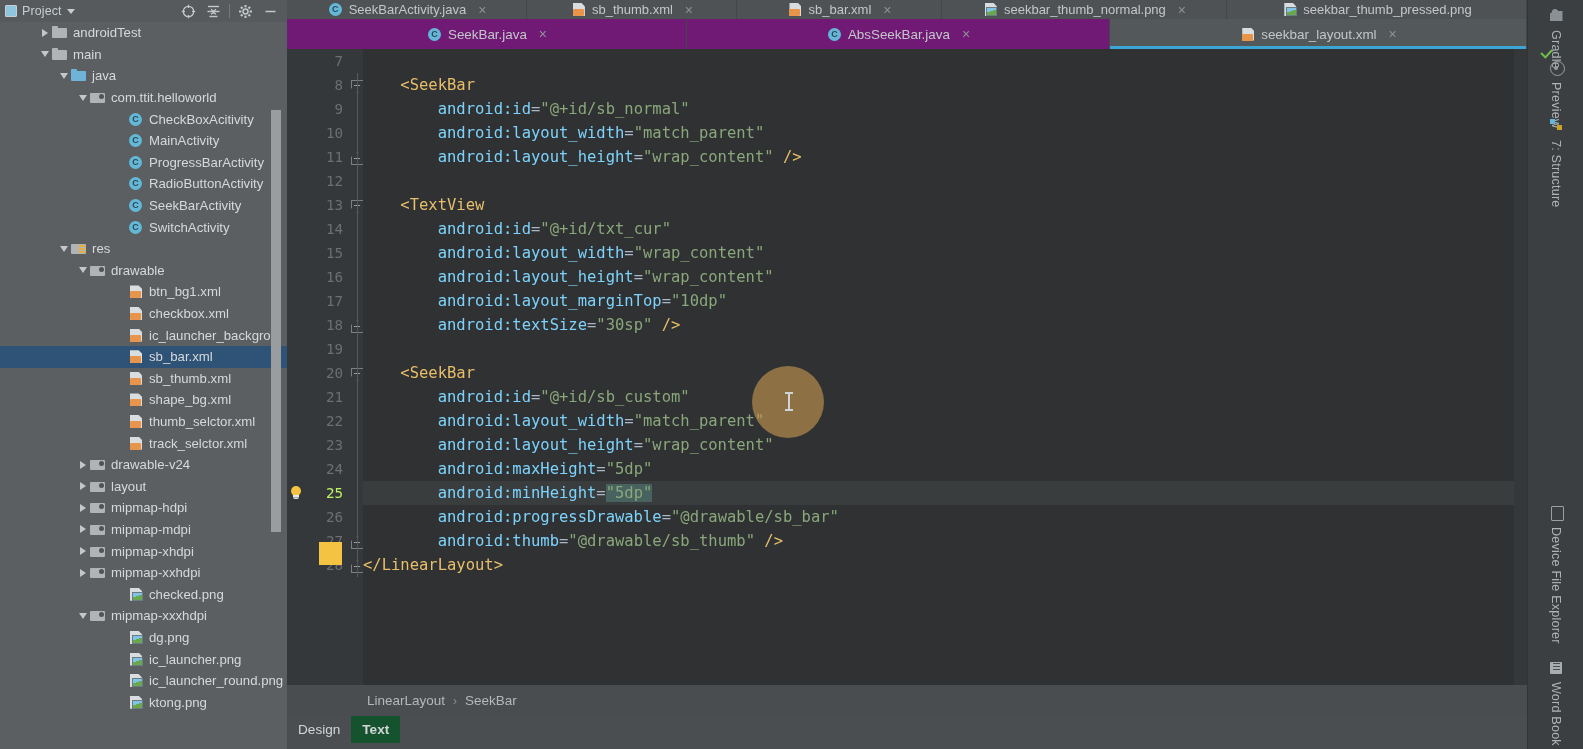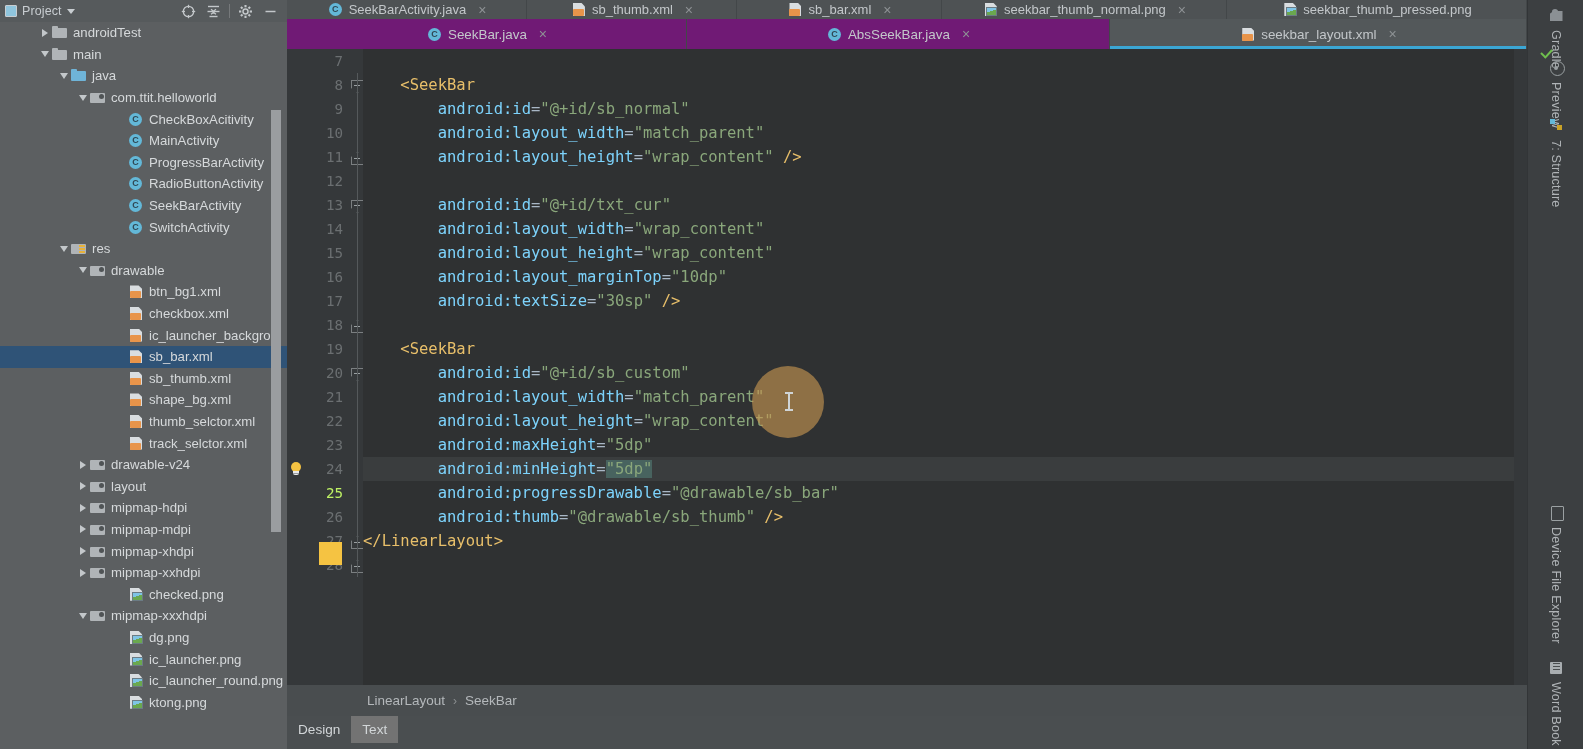--- a/index.html
+++ b/index.html
@@ -191,21 +191,21 @@
   }
   #breadcrumb .bc-sep { color:#8a8e90; font-size:12px; }
   
   #dt-tabs {
     position:absolute; top:716px; left:0; width:1240px; height:33px; background:#4a4e50;
     display:flex; align-items:flex-start;
   }
   .dt-tab {
     height:27px; line-height:27px; padding:0 11px; color:#d2d6d8; font-size:13.6px;
   }
-  .dt-tab.active { background:#737373; }
+  .dt-tab.active { background:#14532d;font-weight:bold; }
 
   
   #rightbar {
     position:absolute; right:0; top:0; width:56px; height:749px; background:#3c3f41;
     border-left:1px solid #323537;
   }
   .vtool {
     position:absolute; left:0; width:56px;
     display:flex; flex-direction:column; align-items:center; gap:4px;
     color:#b0b4b7; font-size:12.6px;
@@ -679,20 +679,21 @@
             <span class="foldbar"></span>
           </div>
         </div>
       <div id="code-pane">
           <div class="cline"><span style="position: relative;"></span></div>
           <div class="cline"><span style="position: relative;"><span class="t-punct">    </span><span class="t-tag">&lt;SeekBar</span></span></div>
           <div class="cline"><span style="position: relative;"><span class="t-punct">        </span><span class="t-attr">android:id</span><span class="t-punct">=</span><span class="t-val">"@+id/sb_normal"</span></span></div>
           <div class="cline"><span style="position: relative;"><span class="t-punct">        </span><span class="t-attr">android:layout_width</span><span class="t-punct">=</span><span class="t-val">"match_parent"</span></span></div>
           <div class="cline"><span style="position: relative;"><span class="t-punct">        </span><span class="t-attr">android:layout_height</span><span class="t-punct">=</span><span class="t-val">"wrap_content"</span><span class="t-punct"> </span><span class="t-tag">/&gt;</span></span></div>
           <div class="cline"><span style="position: relative;"></span></div>
+          <div class="cline"><span style="position: relative;"><span class="t-punct">    </span><span class="t-tag">&lt;TextView</span></span></div>
           <div class="cline"><span style="position: relative;"><span class="t-punct">        </span><span class="t-attr">android:id</span><span class="t-punct">=</span><span class="t-val">"@+id/txt_cur"</span></span></div>
           <div class="cline"><span style="position: relative;"><span class="t-punct">        </span><span class="t-attr">android:layout_width</span><span class="t-punct">=</span><span class="t-val">"wrap_content"</span></span></div>
           <div class="cline"><span style="position: relative;"><span class="t-punct">        </span><span class="t-attr">android:layout_height</span><span class="t-punct">=</span><span class="t-val">"wrap_content"</span></span></div>
           <div class="cline"><span style="position: relative;"><span class="t-punct">        </span><span class="t-attr">android:layout_marginTop</span><span class="t-punct">=</span><span class="t-val">"10dp"</span></span></div>
           <div class="cline"><span style="position: relative;"><span class="t-punct">        </span><span class="t-attr">android:textSize</span><span class="t-punct">=</span><span class="t-val">"30sp"</span><span class="t-punct"> </span><span class="t-tag">/&gt;</span></span></div>
           <div class="cline"><span style="position: relative;"></span></div>
           <div class="cline"><span style="position: relative;"><span class="t-punct">    </span><span class="t-tag">&lt;SeekBar</span></span></div>
           <div class="cline"><span style="position: relative;"><span class="t-punct">        </span><span class="t-attr">android:id</span><span class="t-punct">=</span><span class="t-val">"@+id/sb_custom"</span></span></div>
           <div class="cline"><span style="position: relative;"><span class="t-punct">        </span><span class="t-attr">android:layout_width</span><span class="t-punct">=</span><span class="t-val">"match_parent"</span></span></div>
           <div class="cline"><span style="position: relative;"><span class="t-punct">        </span><span class="t-attr">android:layout_height</span><span class="t-punct">=</span><span class="t-val">"wrap_content"</span></span></div>

